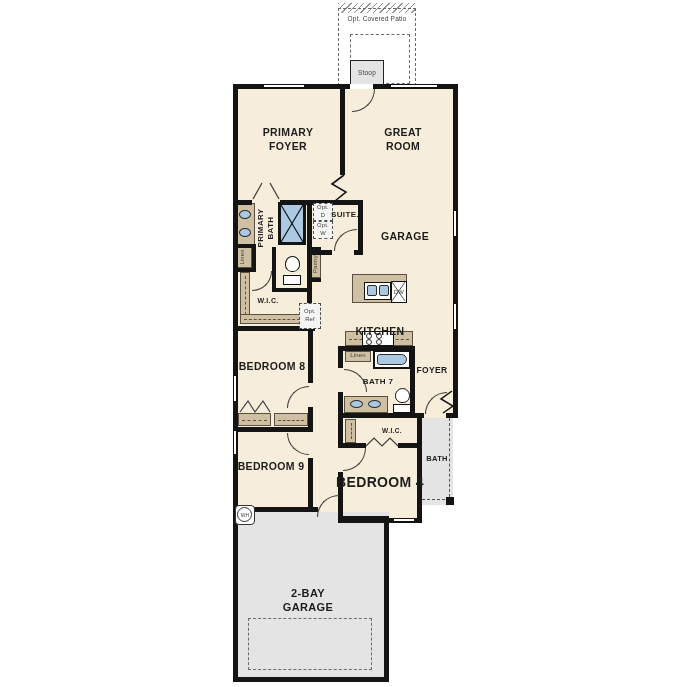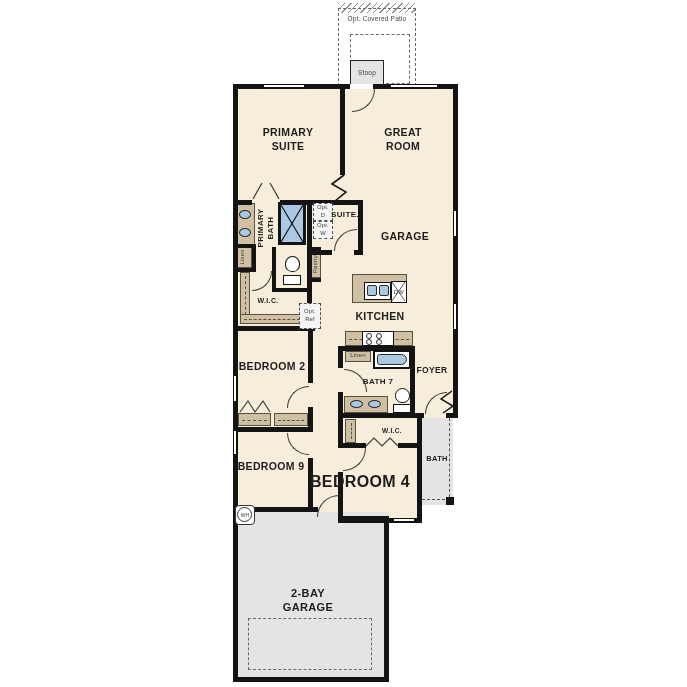--- a/index.html
+++ b/index.html
@@ -191,43 +191,43 @@
   <svg class="mark" style="left:240px;top:399px" width="31" height="14">
       <polyline points="0,13 8,2 15,13 23,2 30,13" fill="none" stroke="#3d3d3d" stroke-width="1.2"></polyline>
     </svg>
   <svg class="mark" style="left:439px;top:390px" width="15" height="24">
       <polyline points="13,1 2,9 14,16 4,23" fill="none" stroke="#141414" stroke-width="1.5"></polyline>
     </svg>
 
   <div class="lbl n" style="left:377px;top:19px;font-size:6.5px">Opt. Covered Patio</div>
   <div class="lbl n" style="left:367px;top:73px;font-size:6.5px">Stoop</div>
   <div class="lbl" style="left:288px;top:140px;font-size:10.5px">PRIMARY
-SUITE</div>
+FOYER</div>
   <div class="lbl" style="left:403px;top:140px;font-size:10.5px">GREAT
 ROOM</div>
   <div class="lbl v" style="left:266px;top:228px;font-size:8px">PRIMARY
 BATH</div>
   <div class="lbl n" style="left:323px;top:212px;font-size:5.8px">Opt.
 D</div>
   <div class="lbl n" style="left:323px;top:230px;font-size:5.8px">Opt.
 W</div>
   <div class="lbl" style="left:345px;top:215px;font-size:8px">SUITE.</div>
   <div class="lbl" style="left:405px;top:237px;font-size:10.5px">GARAGE</div>
   <div class="lbl n v" style="left:243px;top:257px;font-size:5.8px">Linen</div>
   <div class="lbl n v" style="left:316px;top:264px;font-size:5.8px">Pantry</div>
   <div class="lbl" style="left:268px;top:301px;font-size:7px">W.I.C.</div>
   <div class="lbl n" style="left:310px;top:316px;font-size:5.8px">Opt.
 Ref</div>
-  <div class="lbl" style="left:380px;top:317px;font-size:10.5px">KITCHEN</div>
+  <div class="lbl" style="left:380px;top:332px;font-size:10.5px">KITCHEN</div>
   <div class="lbl n" style="left:399px;top:293px;font-size:5.8px">DW</div>
-  <div class="lbl" style="left:272px;top:367px;font-size:10.5px">BEDROOM 2</div>
+  <div class="lbl" style="left:272px;top:367px;font-size:10.5px">BEDROOM 8</div>
   <div class="lbl n" style="left:358px;top:356px;font-size:6px">Linen</div>
   <div class="lbl" style="left:378px;top:382px;font-size:8px">BATH 7</div>
   <div class="lbl" style="left:432px;top:371px;font-size:8.5px">FOYER</div>
   <div class="lbl" style="left:271px;top:467px;font-size:10.5px">BEDROOM 9</div>
   <div class="lbl" style="left:392px;top:431px;font-size:6.5px">W.I.C.</div>
-  <div class="lbl" style="left:360px;top:482px;font-size:16px">BEDROOM 4</div>
+  <div class="lbl" style="left:380px;top:482px;font-size:14px">BEDROOM 4</div>
   <div class="lbl" style="left:437px;top:459px;font-size:7.5px">BATH</div>
   <div class="lbl n" style="left:245px;top:515px;font-size:5px">WH</div>
   <div class="lbl" style="left:308px;top:600px;font-size:11px">2-BAY
 GARAGE</div>
 
 </div>
 
 </body></html>

